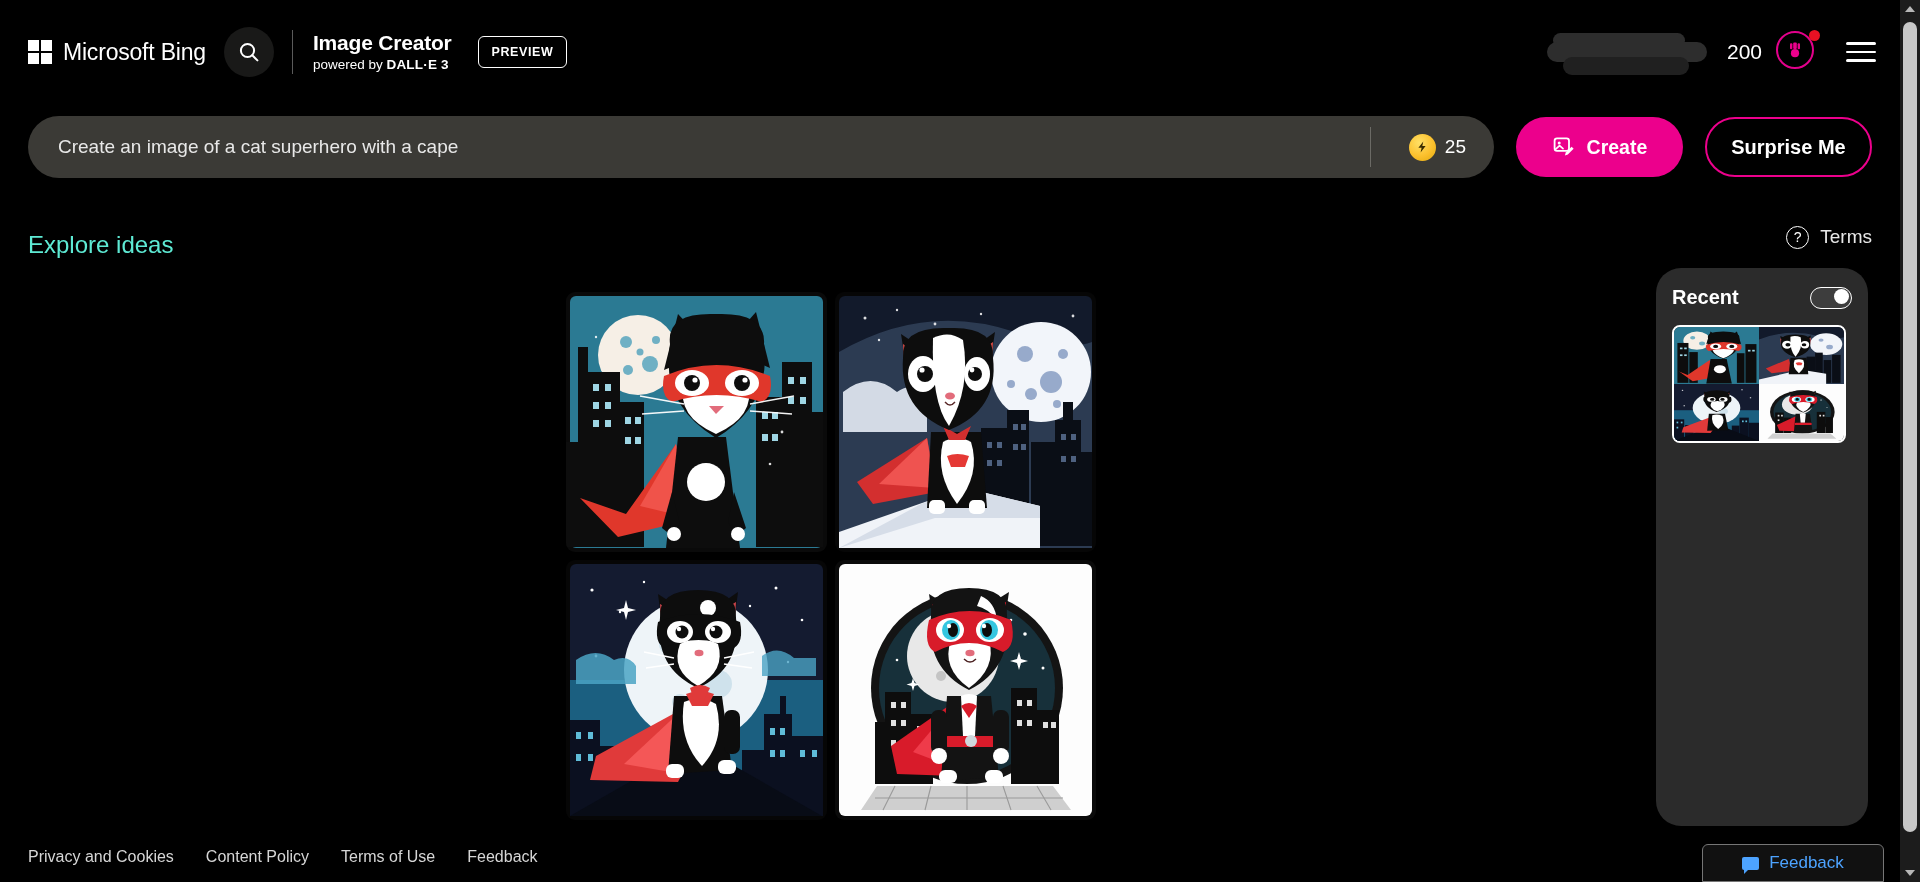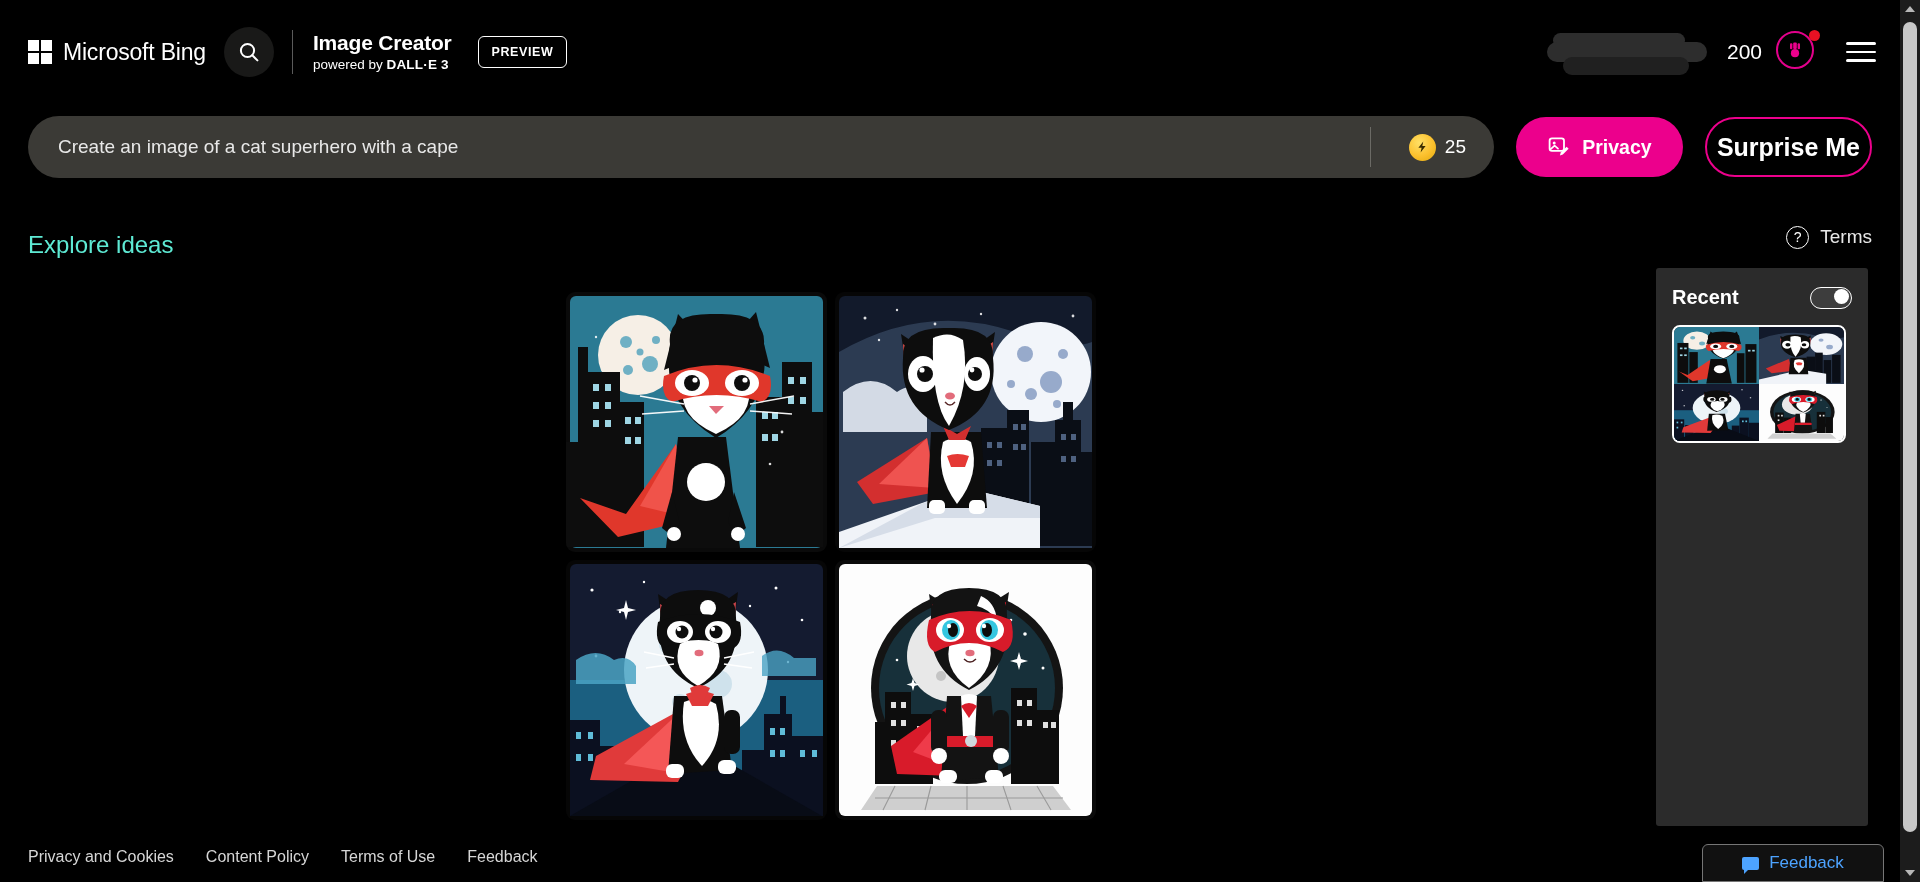--- a/index.html
+++ b/index.html
@@ -123,21 +123,21 @@
     width: 176px; height: 60px; border-radius: 30px;
     background: #ec008c; border: none;
     color: #ffffff; font-size: 19.5px; font-weight: 700;
     display: flex; align-items: center; justify-content: center; gap: 11px;
     cursor: pointer; font-family: "Liberation Sans", sans-serif;
   }
   .btn-surprise {
     margin-left: 22px;
     width: 176px; height: 60px; border-radius: 30px;
     background: transparent; border: 2px solid #ec008c;
-    color: #ffffff; font-size: 25px; font-weight: 700;
+    color: #ffffff; font-size: 20px; font-weight: 700;
     display: flex; align-items: center; justify-content: center;
     cursor: pointer; font-family: "Liberation Sans", sans-serif;
   }
 
   
   .explore-row {
     position: absolute; top: 215px; left: 28px; width: 1844px;
     display: flex; align-items: center;
   }
   .explore-title { color: #5eead4; font-size: 24px; margin-top: 16px; }
@@ -167,21 +167,21 @@
     border-radius: 9px; overflow: hidden; cursor: pointer;
     position: relative;
     background: #000;
   }
   .tile svg { display: block; width: 100%; height: 100%; }
 
   
   .recent-panel {
     position: absolute; top: 268px; left: 1656px;
     width: 212px; height: 558px;
-    background: #2b2b2b; border-radius: 3px;
+    background: #2b2b2b; border-radius: 25px;
     padding: 18px 16px 0 16px;
   }
   .recent-head {
     display: flex; align-items: center; justify-content: space-between;
     margin-bottom: 16px;
   }
   .recent-title { color: #ffffff; font-size: 20px; font-weight: 700; }
   .toggle {
     width: 42px; height: 22px; border-radius: 11px;
     background: #3d3d3d; border: 1.6px solid #ffffff;
@@ -322,21 +322,21 @@
       </div>
     </div>
 
     <button class="btn-create">
       <svg width="24" height="24" viewBox="0 0 24 24">
         <rect x="2.6" y="3.4" width="14.4" height="12.4" rx="2.4" fill="none" stroke="#ffffff" stroke-width="1.8"></rect>
         <circle cx="7.2" cy="8" r="1.5" fill="#ffffff"></circle>
         <path d="M3.4 14.4 L7.6 10.6 L11 13.6" fill="none" stroke="#ffffff" stroke-width="1.7" stroke-linecap="round" stroke-linejoin="round"></path>
         <path d="M13.8 17.6 L19.6 11.8 L21.6 13.8 L15.8 19.6 L12.9 20.5 Z" fill="#ffffff"></path>
       </svg>
-      <span>Privacy</span>
+      <span>Create</span>
     </button>
 
     <button class="btn-surprise">
       <span>Surprise Me</span>
     </button>
   </div>
 
   <div class="explore-row">
     <span class="explore-title">Explore ideas</span>
     <div class="help-group">

